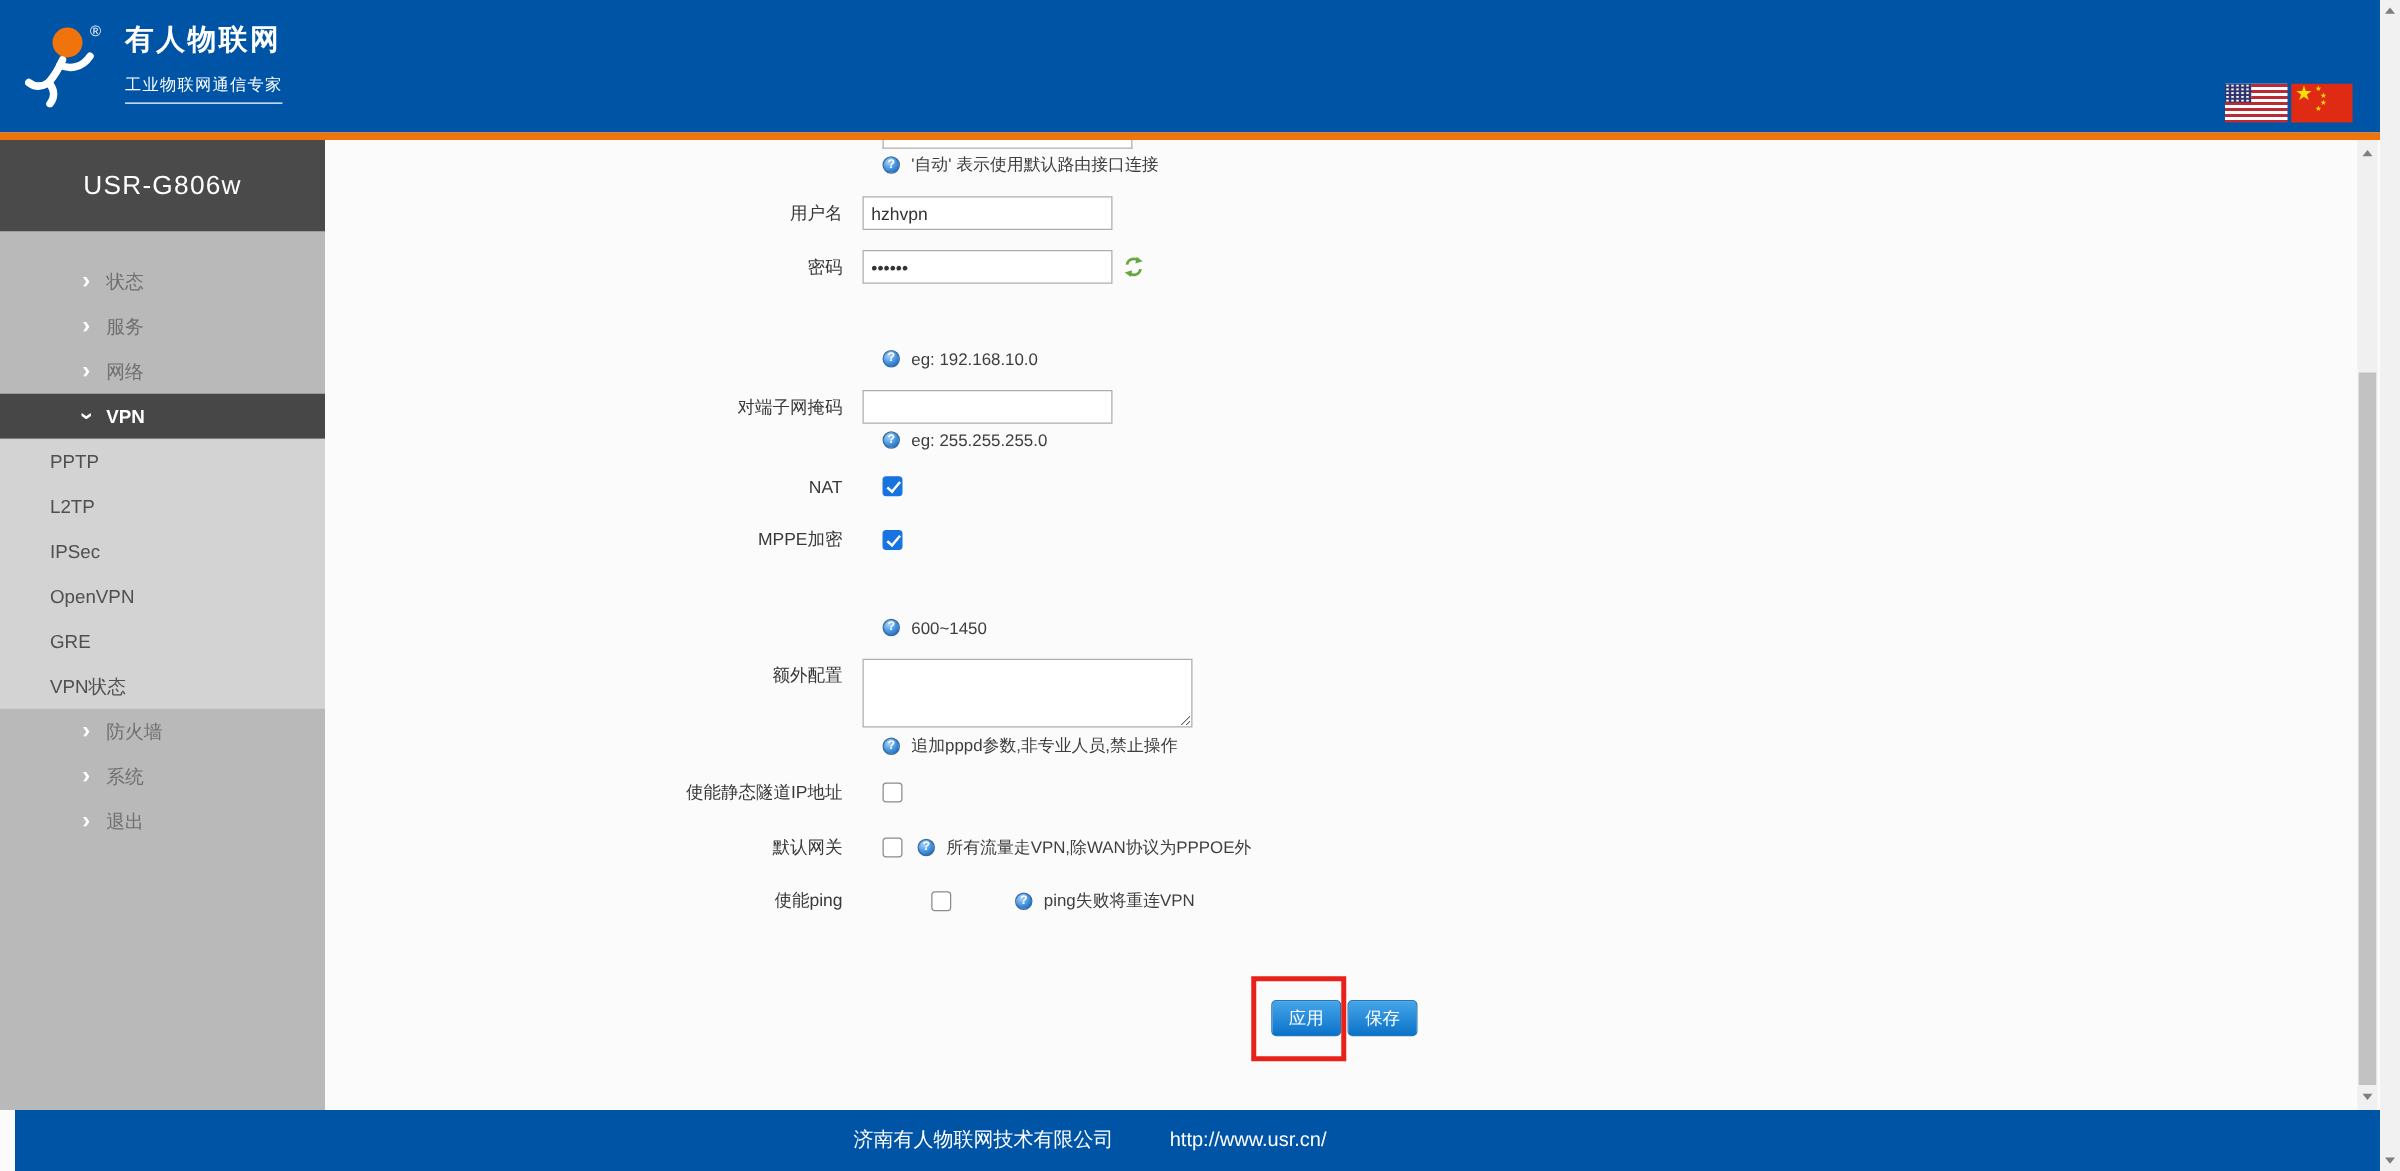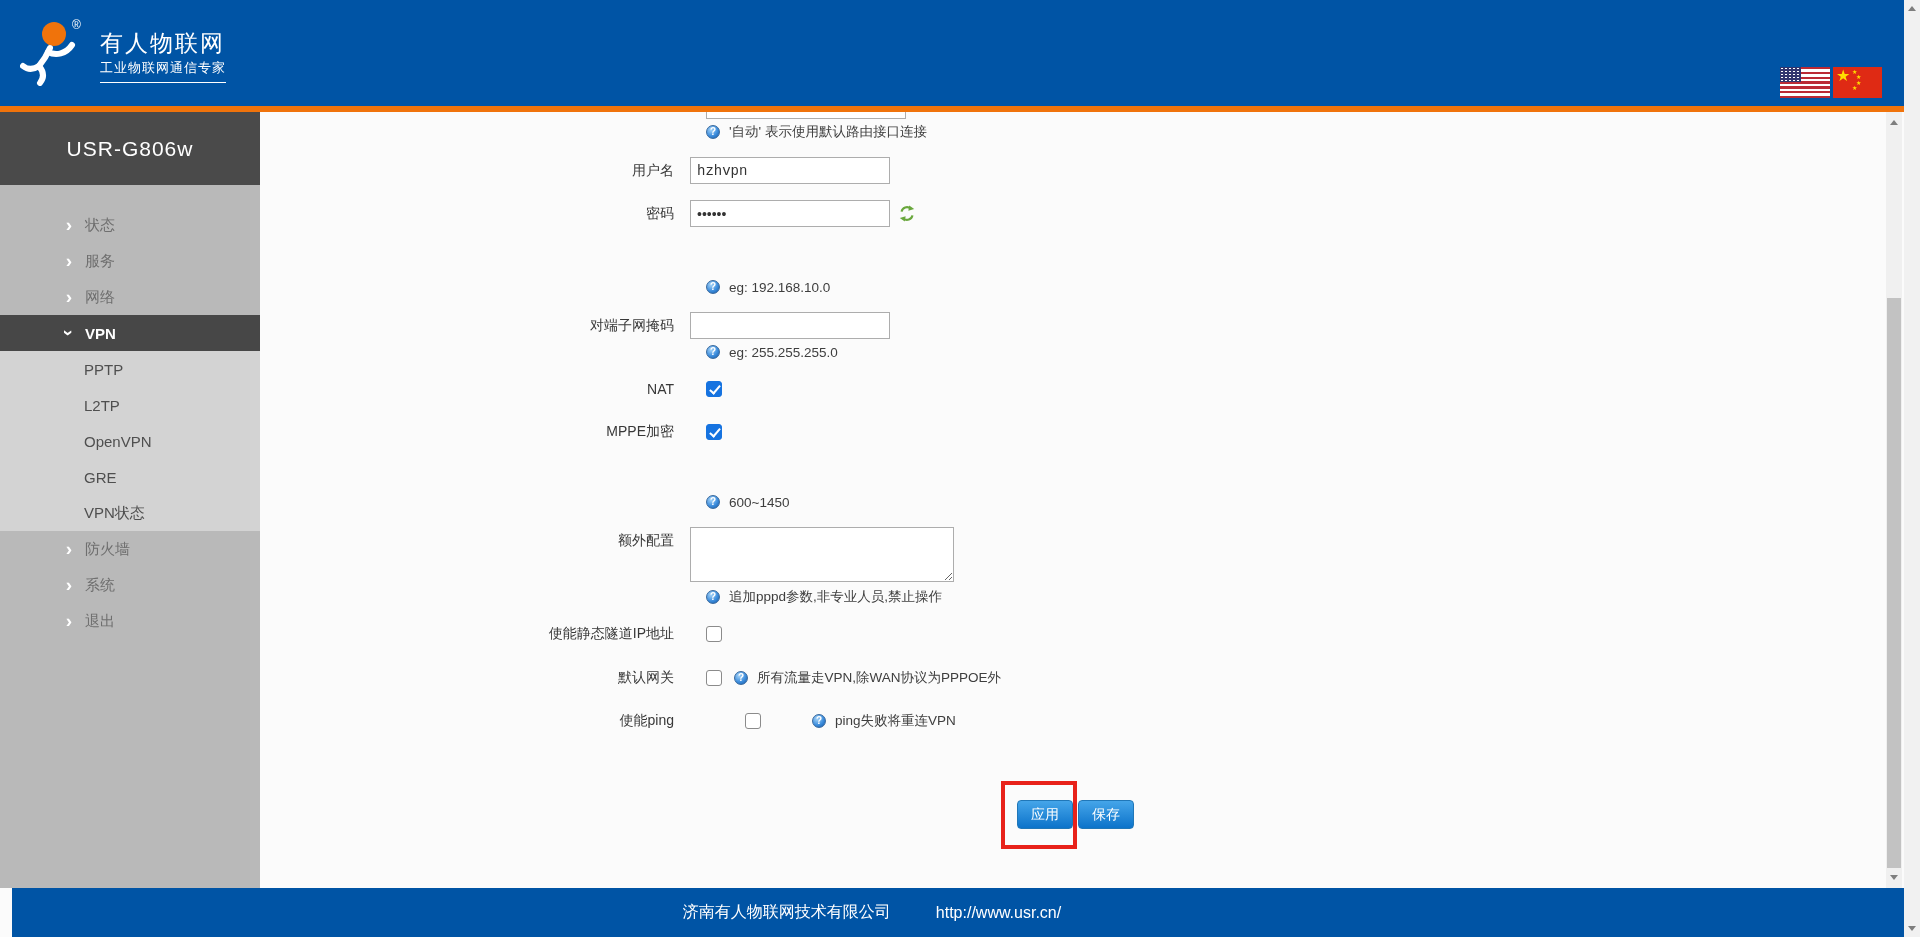--- a/index.html
+++ b/index.html
@@ -8,21 +8,21 @@
     position:relative;
     font-family:"Liberation Sans","DejaVu Sans",sans-serif;
     background:#FBFBFB;
   }
 
   
   .header { position:absolute; left:0; top:0; width:1904px; height:106px; background:#0054A5; }
   .stripe { position:absolute; left:0; top:106px; width:1904px; height:6px; background:#F0730B; }
   .logo-svg { position:absolute; left:20px; top:12px; }
   .reg-mark { position:absolute; left:72px; top:18px; color:#fff; font-size:12px; }
-  .brand { position:absolute; left:100px; top:28px; color:#fff; font-size:23px; font-weight:normal; letter-spacing:2px; }
+  .brand { position:absolute; left:100px; top:16px; color:#fff; font-size:23px; font-weight:bold; letter-spacing:2px; }
   .tagline { position:absolute; left:100px; top:59px; color:#fff; font-size:13px; letter-spacing:1px;
              padding-bottom:5px; border-bottom:1px solid #fff; }
   .slogan { position:absolute; left:1650px; top:26px; color:#fff; font-size:26px; letter-spacing:2px; }
   .flag { position:absolute; top:67px; height:31px; overflow:hidden; cursor:pointer; }
   .flag-us { left:1780px; width:50px;
     background:repeating-linear-gradient(180deg,#BB2A35 0 2.4px,#FFFFFF 2.4px 4.8px); }
   .flag-us .canton { position:absolute; left:0; top:0; width:21px; height:14.5px; background:#32356E;
     background-image:radial-gradient(circle,#fff 0.8px,transparent 1.1px); background-size:4px 3px; }
   .flag-cn { left:1833px; width:49px; background:#DF2A14; }
   .flag-cn .star-big { position:absolute; left:3px; top:1px; color:#FFDE00; font-size:16px; line-height:16px; }
@@ -33,21 +33,21 @@
   .sidebar { position:absolute; left:0; top:112px; width:260px; height:776px; background:#B9B9B9; }
   .device-title { height:73px; background:#4A4A4A; color:#fff; font-size:21px; letter-spacing:1px;
     display:flex; align-items:center; justify-content:center; }
   .menu { padding-top:22px; }
   .mitem { height:36px; display:flex; align-items:center; font-size:15px; color:#6F6F6F; cursor:pointer; }
   .mitem .chev { width:14px; margin-left:62px; margin-right:9px; color:#fff; font-size:19px; line-height:14px;
     display:inline-flex; align-items:center; justify-content:center; font-weight:bold; }
   .chev.down { transform:rotate(90deg); }
   .mitem.active { background:#474747; color:#fff; font-weight:bold; }
   .submenu { background:#D3D3D3; }
-  .sub { height:36px; display:flex; align-items:center; padding-left:84px; font-size:15px; color:#4F4F4F; cursor:pointer; }
+  .sub { height:36px; display:flex; align-items:center; padding-left:40px; font-size:15px; color:#4F4F4F; cursor:pointer; }
 
   
   .main { position:absolute; left:260px; top:112px; width:1626px; height:776px; background:#FBFBFB; }
   .frow { position:absolute; left:0; display:flex; align-items:center; }
   .flabel { width:430px; text-align:right; padding-right:16px; font-size:14px; color:#383838; flex:none; }
   .ti { width:200px; height:27px; border:1px solid #ADADAD; background:#fff; font-size:14px; color:#333;
         padding:0 6px; font-family:inherit; }
   .ta { width:264px; height:55px; border:1px solid #ADADAD; background:#fff; font-size:14px; color:#333;
         padding:3px 6px; font-family:inherit; resize:both; }
   .frag { position:absolute; left:446px; top:0; width:200px; height:7px; background:#fff;
@@ -131,20 +131,21 @@
       <span class="chev">›</span>
       <span>网络</span>
     </div>
     <div class="mitem active">
       <span class="chev down">›</span>
       <span>VPN</span>
     </div>
     <div class="submenu">
       <div class="sub">PPTP</div>
       <div class="sub">L2TP</div>
+      <div class="sub">IPSec</div>
       <div class="sub">OpenVPN</div>
       <div class="sub">GRE</div>
       <div class="sub">VPN状态</div>
     </div>
     <div class="mitem">
       <span class="chev">›</span>
       <span>防火墙</span>
     </div>
     <div class="mitem">
       <span class="chev">›</span>
@@ -159,21 +160,21 @@
 
 <div class="main">
 
   <div class="frag"></div>
 
   <div class="hintrow" style="top:11px;">
     <span class="help">?</span>
     <span>'自动' 表示使用默认路由接口连接</span>
   </div>
 
-  <div class="frow" style="top:45px; height:27px;font-family:Liberation Mono, monospace;">
+  <div class="frow" style="top:45px; height:27px;">
     <span class="flabel">用户名</span>
     <input class="ti" type="text" value="hzhvpn" style="">
   </div>
 
   <div class="frow" style="top:88px; height:27px;">
     <span class="flabel">密码</span>
     <input class="ti" type="text" value="••••••" style="">
     <svg class="refresh-svg" width="18" height="19" viewBox="0 0 20 20">
       <path d="M4 8 A6 6 0 0 1 14 4.5" fill="none" stroke="#69A73C" stroke-width="2.4"></path>
       <path d="M12.5 1 L18 5 L11.5 7 Z" fill="#69A73C"></path>

